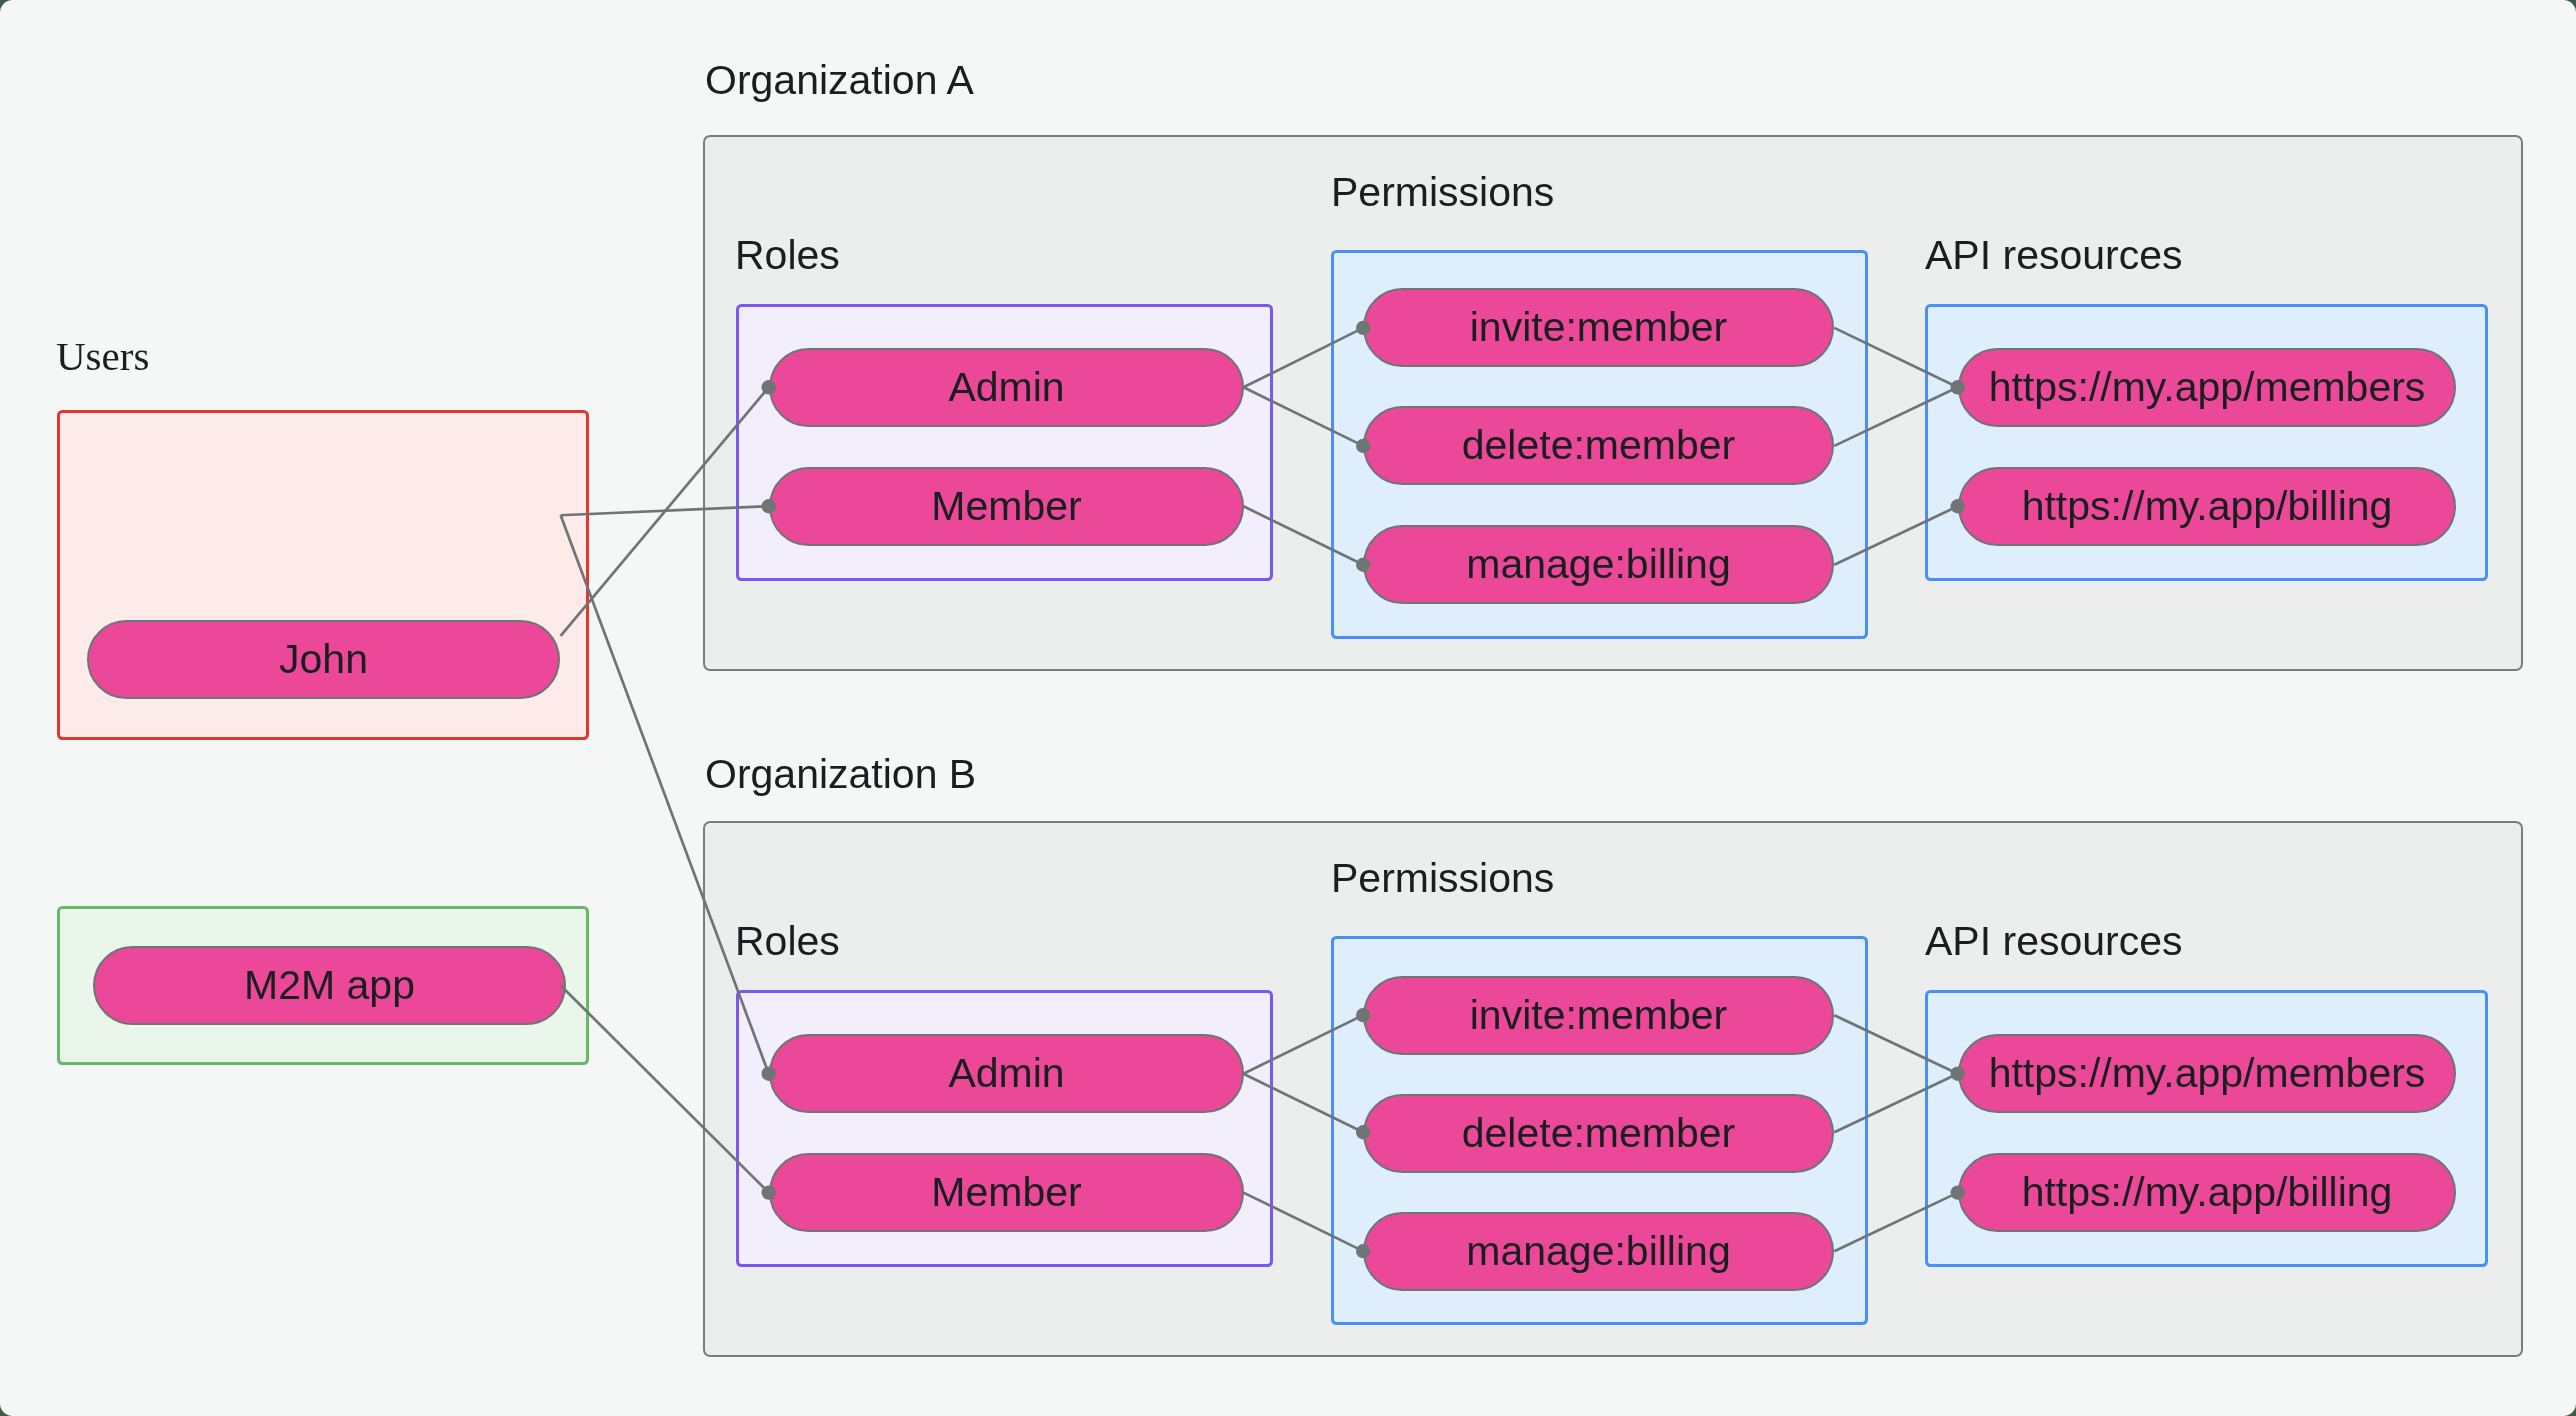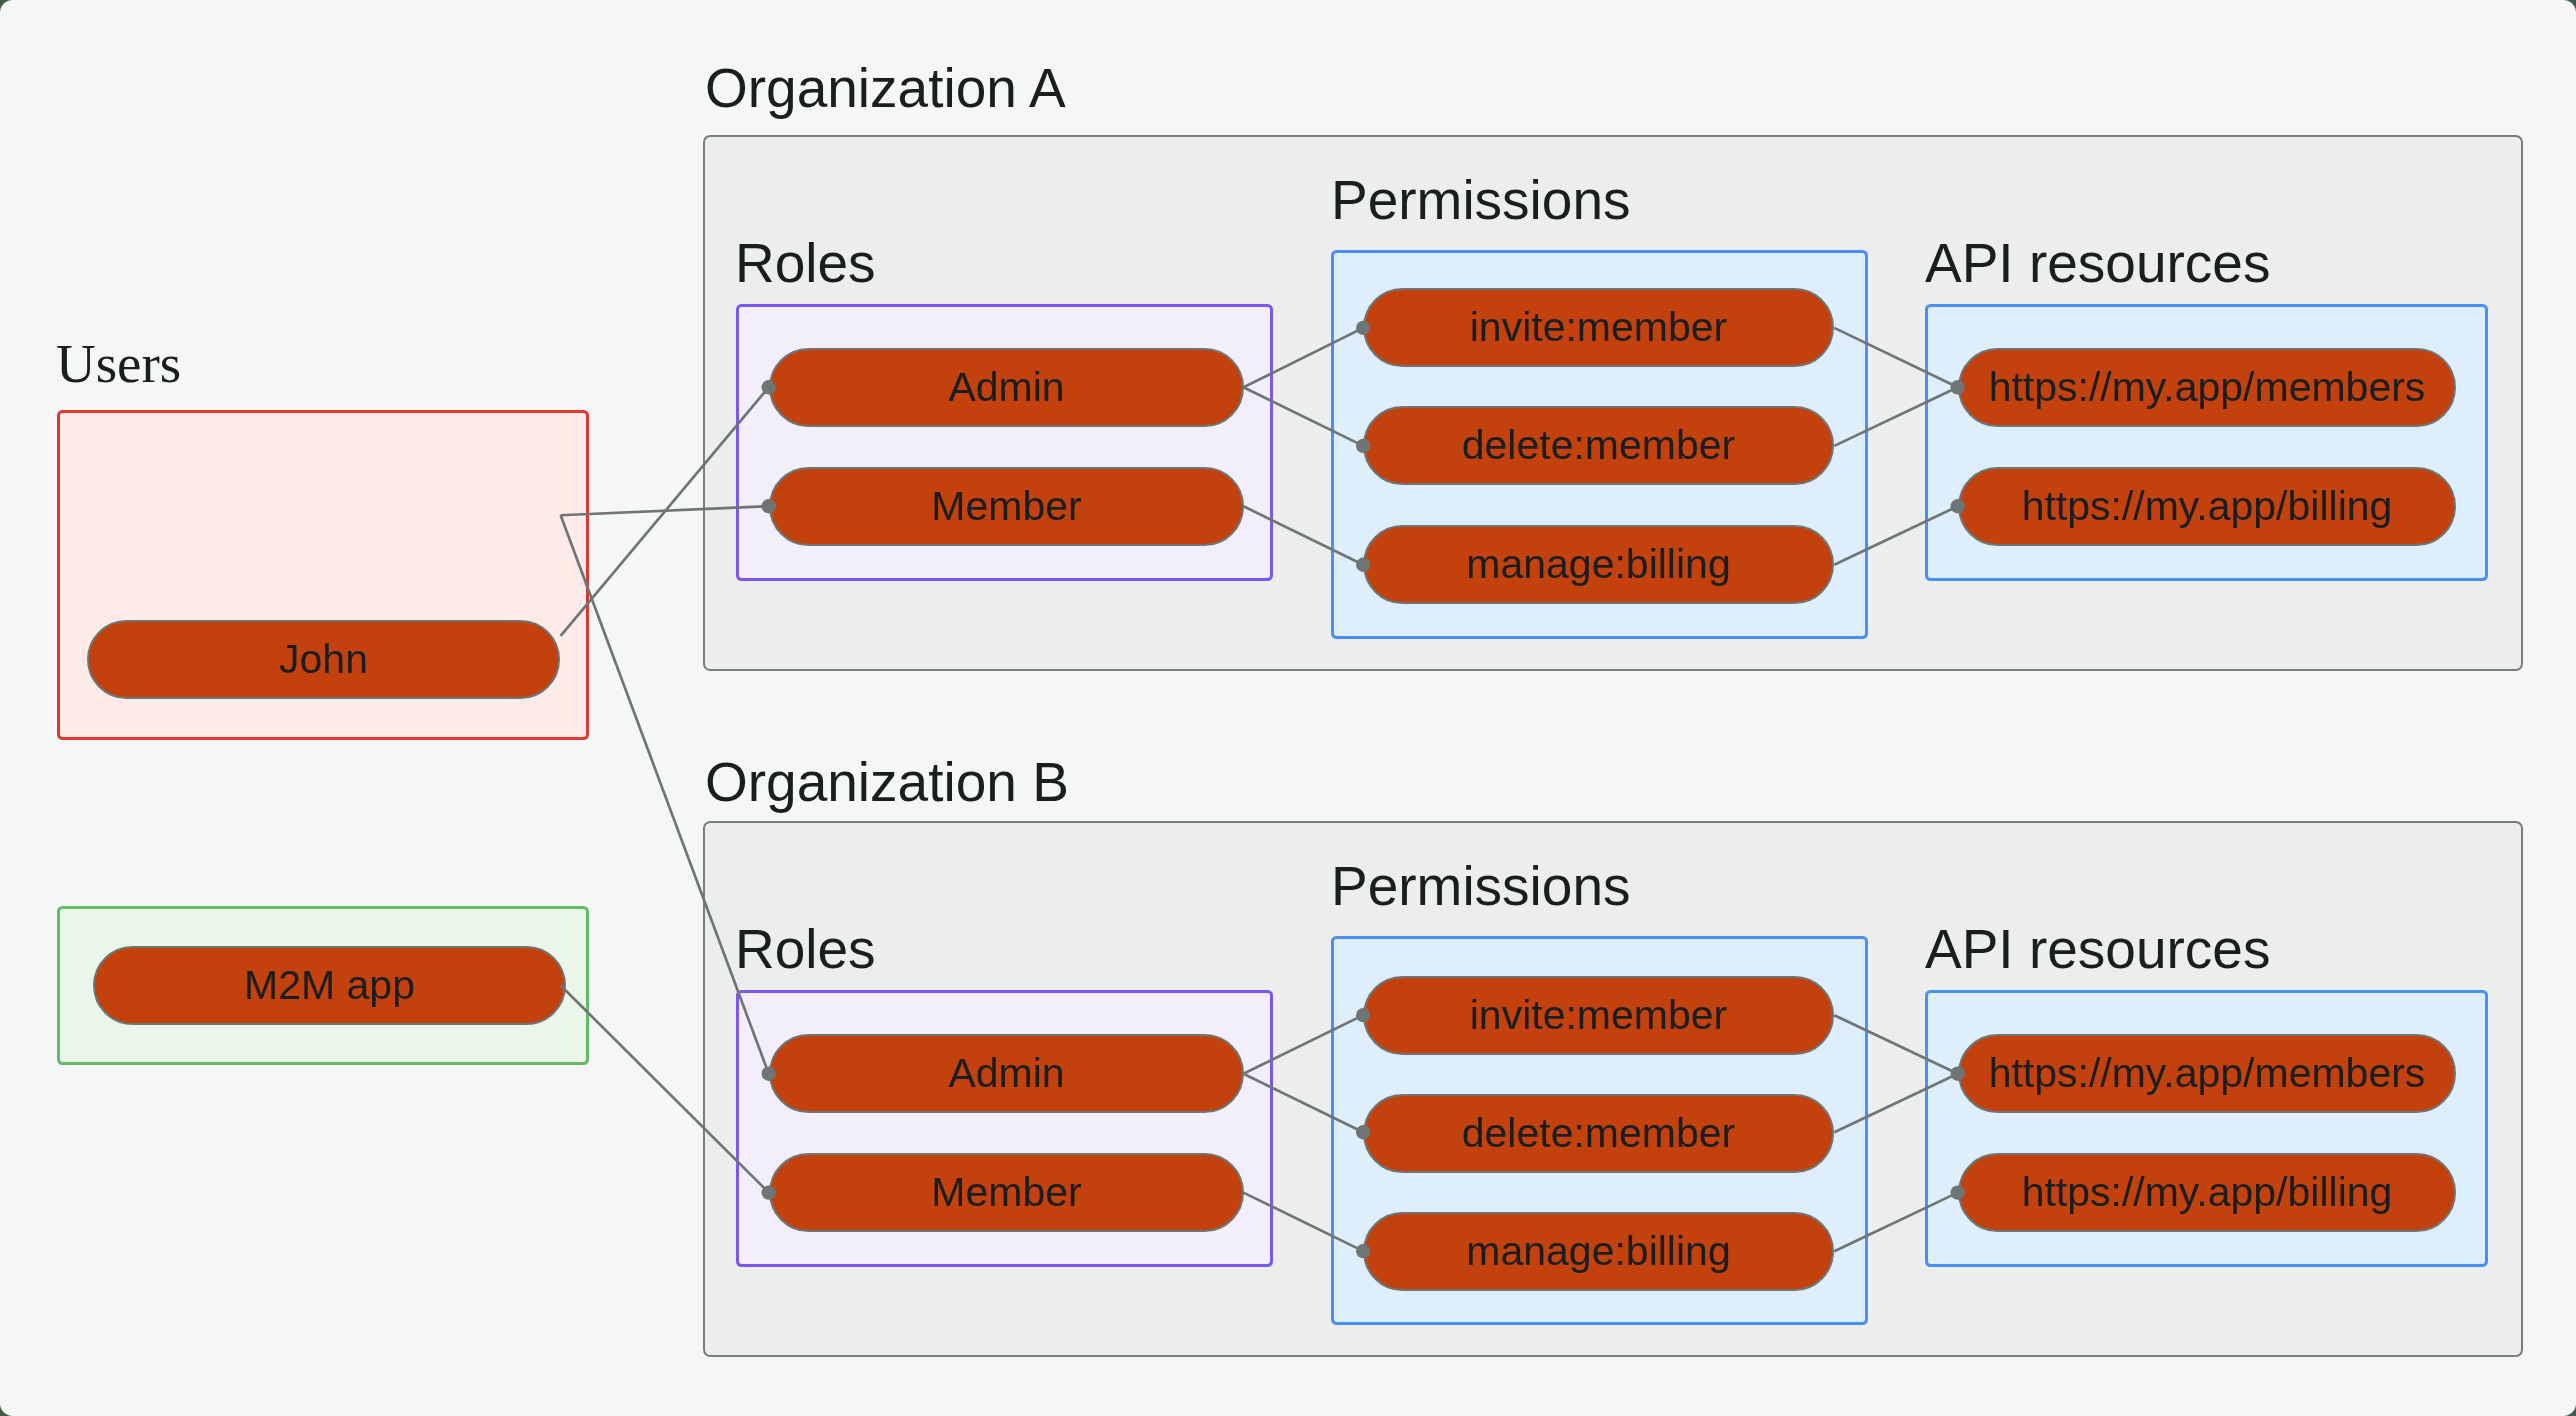--- a/index.html
+++ b/index.html
@@ -17,27 +17,27 @@
   .box{position:absolute;box-sizing:border-box;border-radius:7.2px;}
   .org-box{background:#eceeed;border:2.7px solid #797e7d;}
   .users-box{background:#fcebe9;border:3.6px solid #df382e;border-radius:5.4px;}
   .m2m-box{background:#eaf6ea;border:3.6px solid #65b969;border-radius:5.4px;}
   .roles-box{background:#f3eefc;border:3.6px solid #7a57f2;border-radius:5.4px;}
   .perm-box{background:#dfeefc;border:3.6px solid #4a8ff5;border-radius:5.4px;}
   .api-box{background:#dfeefc;border:3.6px solid #4a8ff5;border-radius:5.4px;}
   .pill{
     position:absolute;box-sizing:border-box;
     height:79px;border-radius:40px;
-    background:#c2410c;border:2.7px solid #6f7574;
+    background:#ec4899;border:2.7px solid #6f7574;
     display:flex;align-items:center;justify-content:center;
     font-size:41px;color:#1b1e1e;white-space:nowrap;
   }
   .label{
     position:absolute;
-    font-size:55px;line-height:1.18;color:#1b1e1e;white-space:nowrap;
+    font-size:41px;line-height:1.18;color:#1b1e1e;white-space:nowrap;
   }
   #edge-layer{
     position:absolute;left:0;top:0;
     width:2576px;height:1416px;
     z-index:10;pointer-events:none;
   }
 </style>
 </head>
 <body>
 

